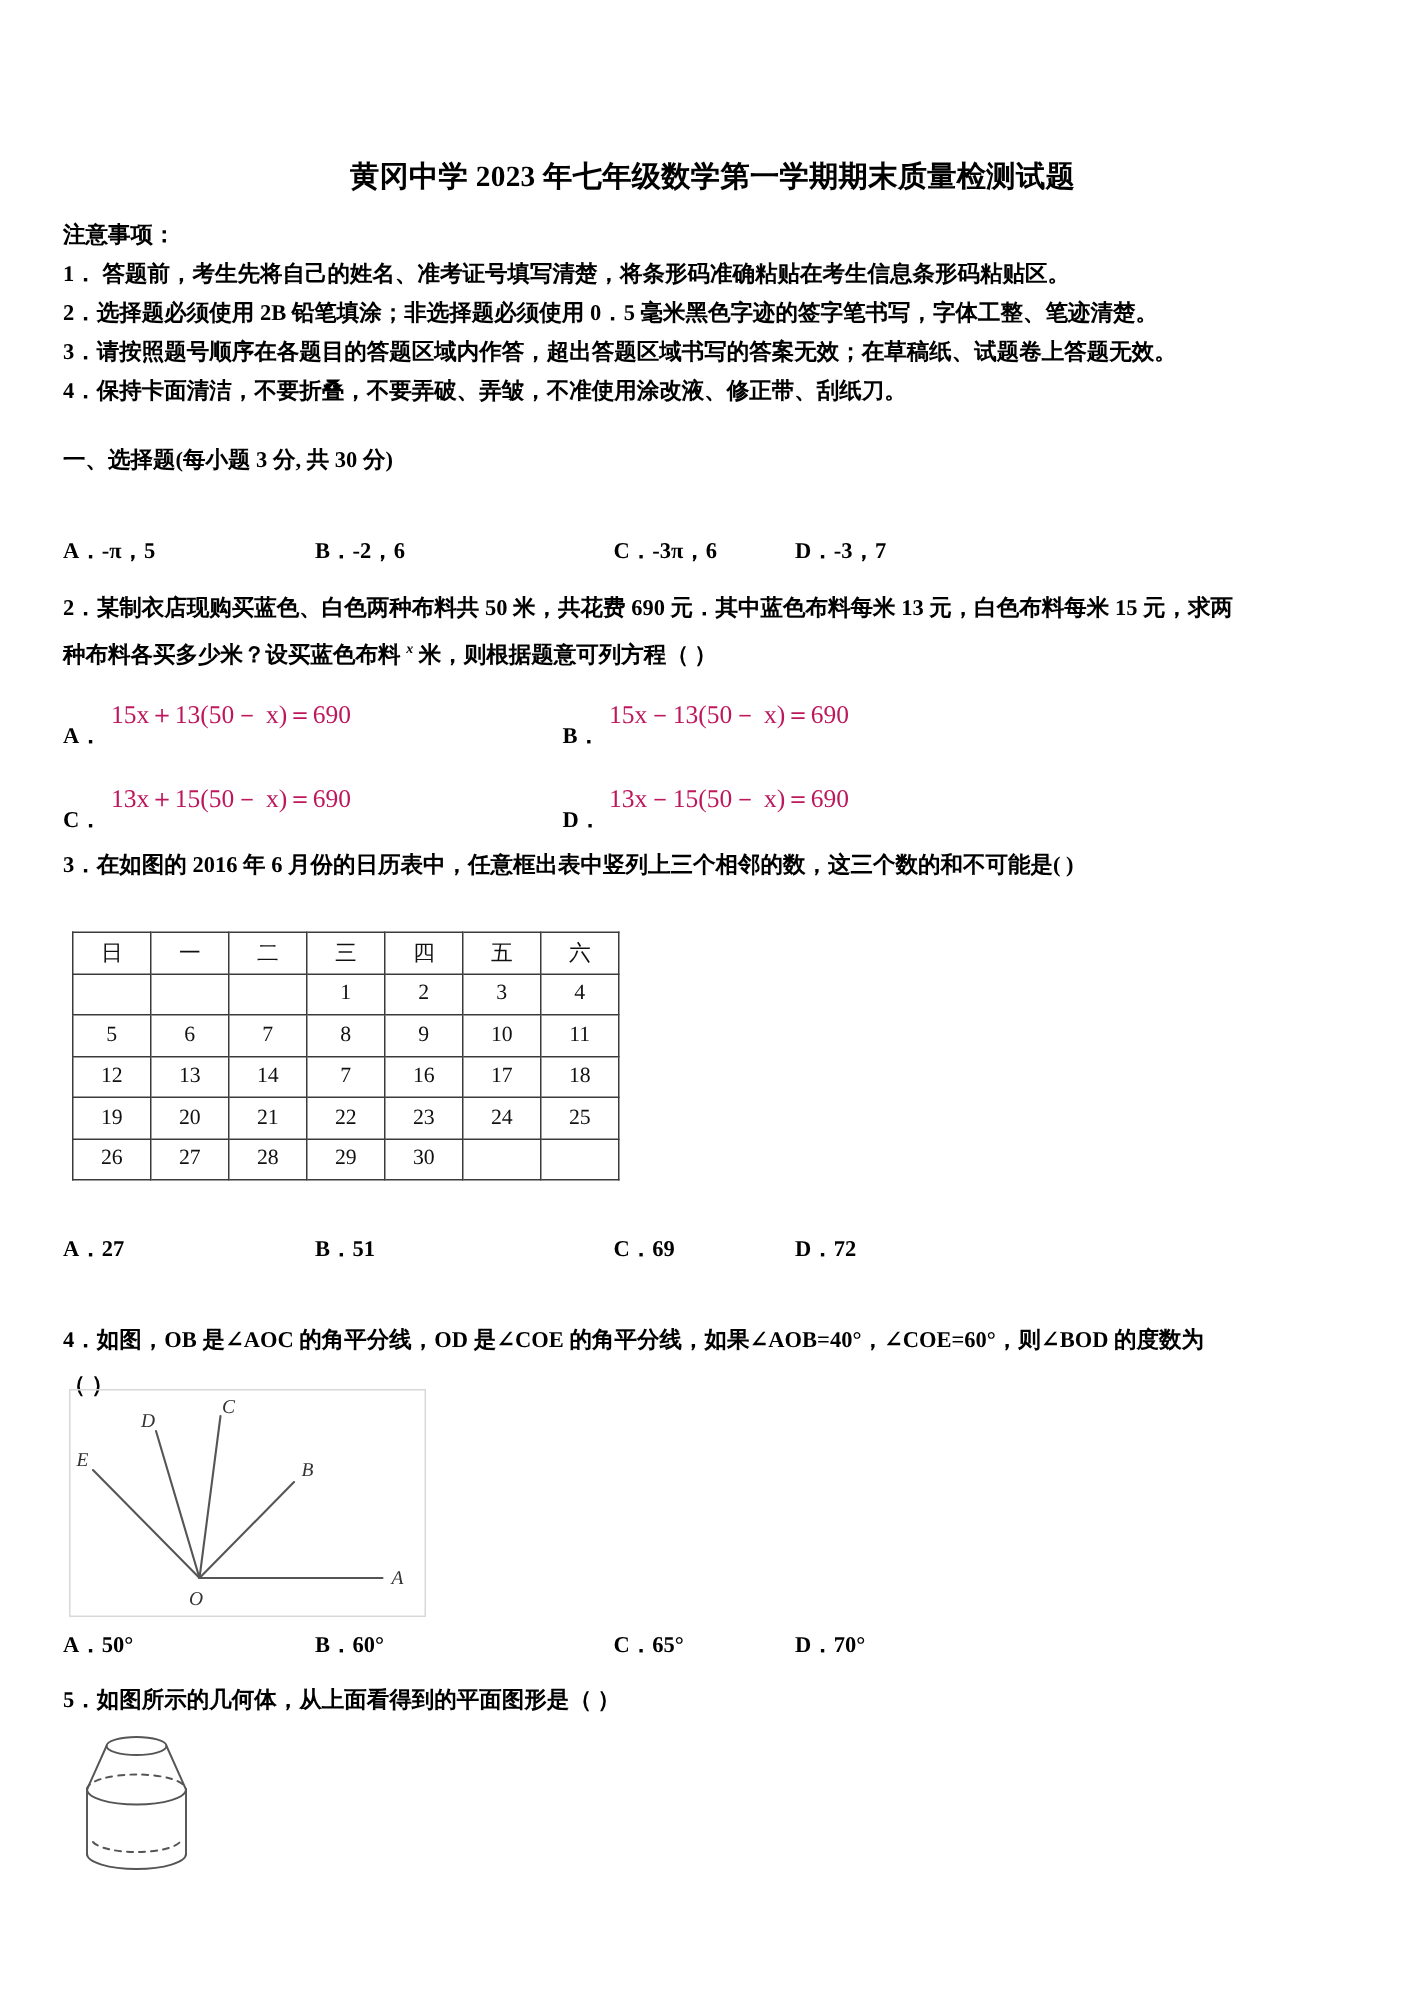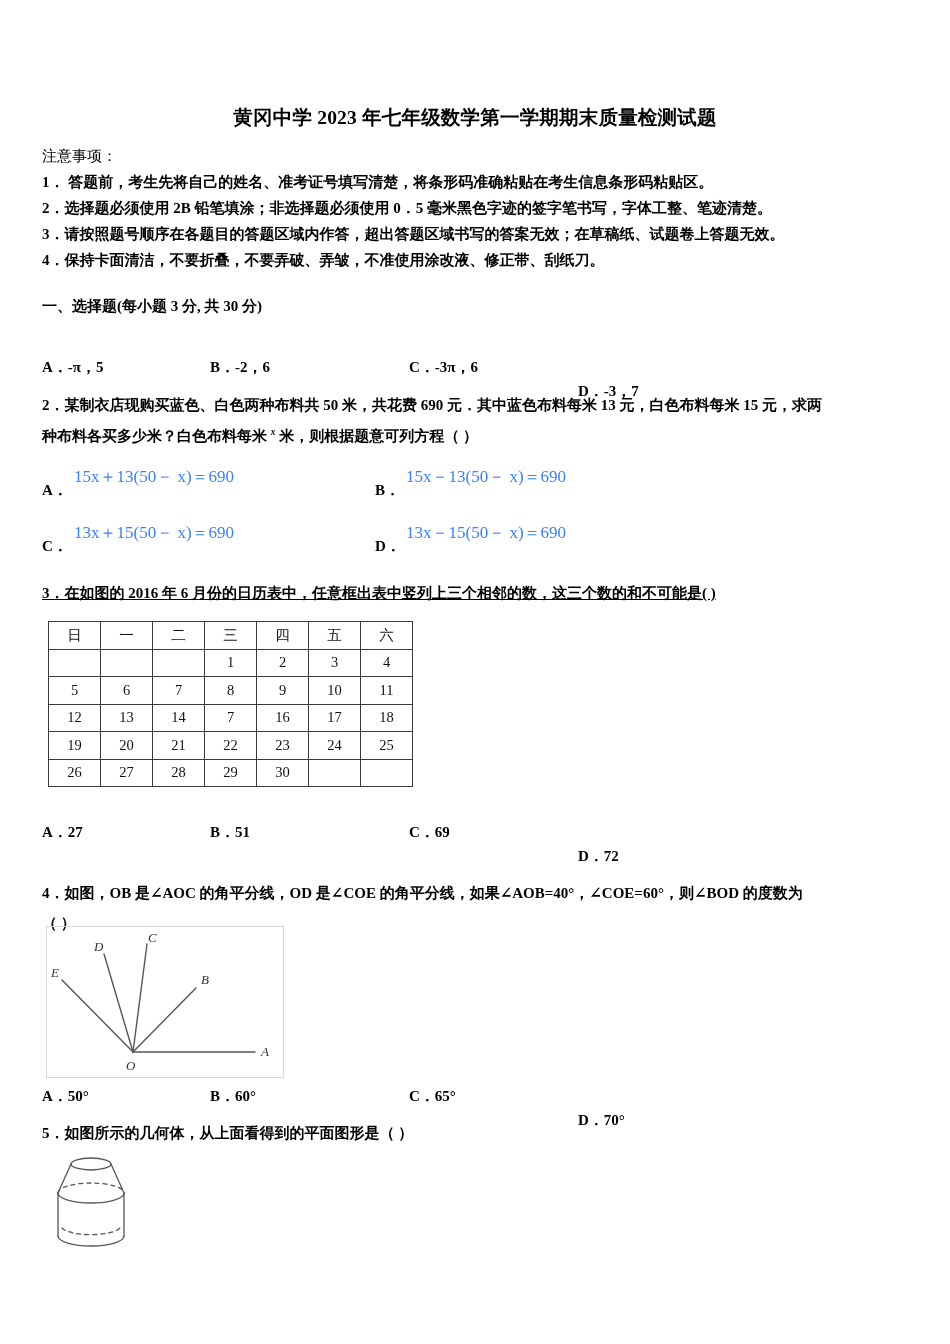--- a/index.html
+++ b/index.html
@@ -27,21 +27,21 @@
     width: 950px;
     text-align: center;
     font-size: 19.5px;
     font-weight: bold;
     letter-spacing: 0.2px;
   }
   .notice-head {
     position: absolute;
     left: 42px; top: 147px;
     font-size: 15px;
-    font-weight: normal;
+    font-weight: bold;
     text-align: right;
   }
   .notice {
     position: absolute;
     left: 42px;
     font-size: 15px;
     font-weight: bold;
     white-space: nowrap;
   }
   .n1 { top: 173px; }
@@ -59,21 +59,21 @@
   .qtext {
     position: absolute;
     left: 42px;
     font-size: 15px;
     font-weight: bold;
     white-space: nowrap;
   }
   .q1 { top: 326px; }
   .q2a { top: 396px; }
   .q2b { top: 427px; }
-  .q3 { top: 584px; text-decoration: underline; }
+  .q3 { top: 567px; }
   .q4a { top: 884px; }
   .q4b { top: 914px; }
   .q5 { top: 1124px; }
 
   sup, sub { font-size: 0.62em; }
   .mi { font-style: italic; font-family: "Liberation Serif", serif; }
 
   
   .opts {
     position: absolute;
@@ -82,34 +82,34 @@
     font-size: 15px;
     font-weight: bold;
   }
   .opts span.opt {
     position: absolute;
     white-space: nowrap;
   }
   .oA { left: 0px; }
   .oB { left: 168px; }
   .oC { left: 336px; margin-left: 31px; }
-  .oD { left: 536px; margin-top: 24px; }
+  .oD { left: 488px; }
 
   .opts-q1 { top: 358px; }
   .opts-q3 { top: 823px; }
   .opts-q4 { top: 1087px; }
 
   
   .matheq {
     position: absolute;
     font-size: 17px;
     font-weight: normal;
     font-family: "Liberation Serif", serif;
     white-space: nowrap;
-    color: #3b82f6;
+    color: #be185d;
   }
   .mlabel {
     position: absolute;
     font-size: 15px;
     font-weight: bold;
   }
   .q2oA-l { left: 42px; top: 481px; }
   .q2oA-e { left: 74px; top: 465px; }
   .q2oB-l { left: 375px; top: 481px; }
   .q2oB-e { left: 406px; top: 465px; }
@@ -176,21 +176,21 @@
 
 
   <div class="opts opts-q1">
     <span class="opt oA"><span>A．</span><span>-π，5</span></span>
     <span class="opt oB"><span>B．</span><span>-2，6</span></span>
     <span class="opt oC"><span>C．</span><span>-3π，6</span></span>
     <span class="opt oD"><span>D．</span><span>-3，7</span></span>
   </div>
 
   <div class="qtext q2a">2．某制衣店现购买蓝色、白色两种布料共 50 米，共花费 690 元．其中蓝色布料每米 13 元，白色布料每米 15 元，求两</div>
-  <div class="qtext q2b"><span>种布料各买多少米？白色布料每米 </span><sup class="mi">x</sup><span> 米，则根据题意可列方程（  ）</span></div>
+  <div class="qtext q2b"><span>种布料各买多少米？设买蓝色布料 </span><sup class="mi">x</sup><span> 米，则根据题意可列方程（  ）</span></div>
 
   <div class="mlabel q2oA-l">A．</div>
   <div class="matheq q2oA-e">15x＋13(50－ x)＝690</div>
   <div class="mlabel q2oB-l">B．</div>
   <div class="matheq q2oB-e">15x－13(50－ x)＝690</div>
   <div class="mlabel q2oC-l">C．</div>
   <div class="matheq q2oC-e">13x＋15(50－ x)＝690</div>
   <div class="mlabel q2oD-l">D．</div>
   <div class="matheq q2oD-e">13x－15(50－ x)＝690</div>
 

